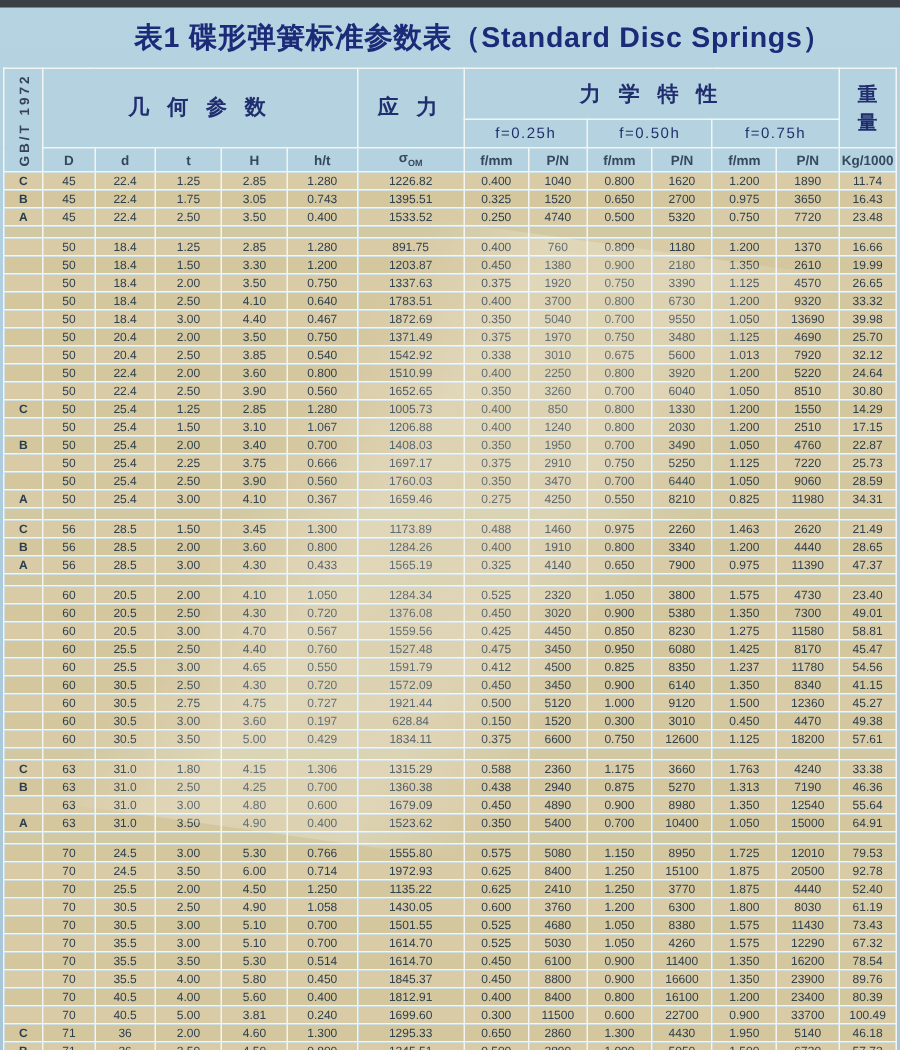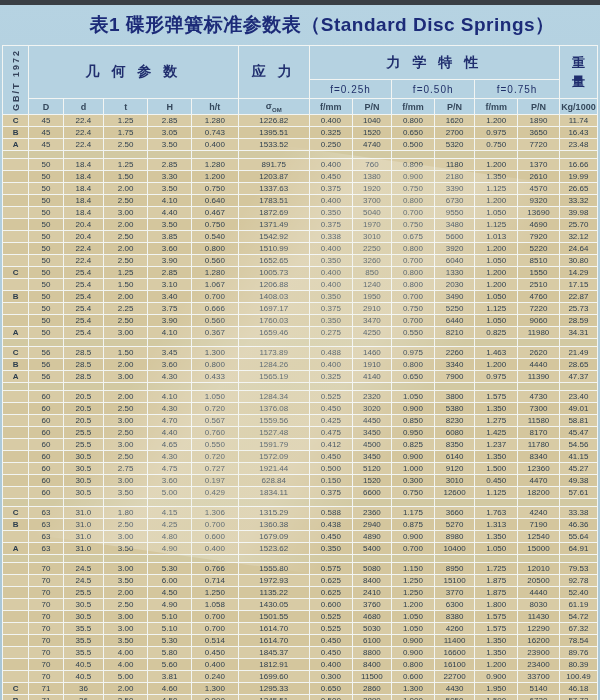--- a/index.html
+++ b/index.html
@@ -820,21 +820,21 @@
           <td>3.00</td>
           <td>5.10</td>
           <td>0.700</td>
           <td>1501.55</td>
           <td>0.525</td>
           <td>4680</td>
           <td>1.050</td>
           <td>8380</td>
           <td>1.575</td>
           <td>11430</td>
-          <td>54.72</td>
+          <td>73.43</td>
         </tr>
         <tr>
           <td class="series"></td>
           <td>70</td>
           <td>35.5</td>
           <td>3.00</td>
           <td>5.10</td>
           <td>0.700</td>
           <td>1614.70</td>
           <td>0.525</td>

